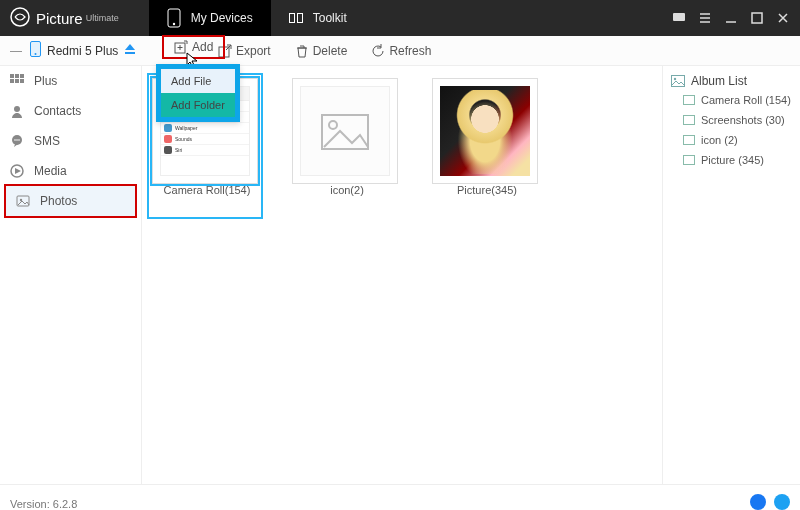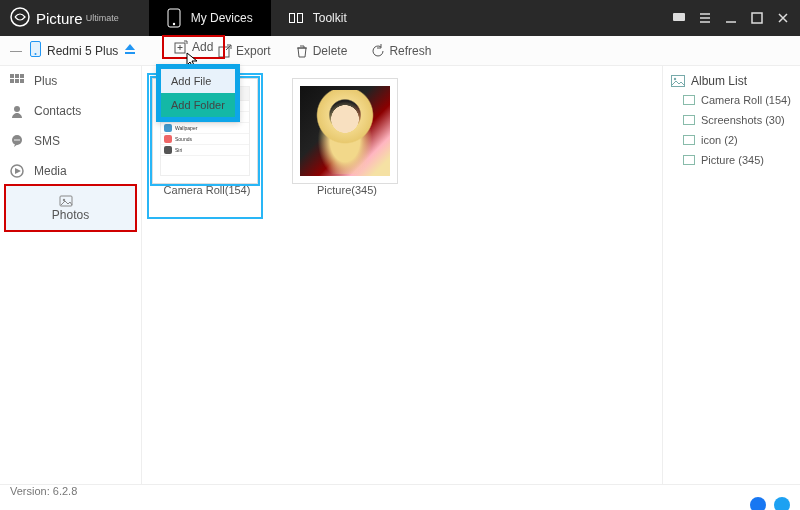--- a/index.html
+++ b/index.html
@@ -24,34 +24,34 @@
   .add-highlight { position: absolute; top: -1px; }
   .dropdown { position: absolute; top: 28px; left: 156px; width: 84px; background: #14b8a6; border: 5px solid #0ea5e9; box-shadow: 0 2px 6px rgba(0,0,0,0.15); z-index: 50; }
   .dropdown-item { padding: 6px 10px; font-size: 11px; color: #444; cursor: pointer; }
   .body-area { display: flex; height: calc(510px - 36px - 30px - 26px); position: relative; }
   .left-panel { width: 142px; background: #fff; border-right: 1px solid #eee; flex-shrink: 0; }
   .subbar-left { width: 142px; display: flex; align-items: center; }
   .subbar-right { display: flex; align-items: center; position: relative; height: 100%; flex: 1; }
   .side-item { display: flex; align-items: center; padding: 8px 10px; color: #555; cursor: pointer; }
   .side-item svg { margin-right: 10px; }
   .side-item.selected { background: #eef5fb; }
-  .side-highlight { border: 2px solid #d00000; margin: -2px 4px -2px 4px; flex-direction: column; }
+  .side-highlight { border: 2px solid #d00000; margin: -2px 4px -2px 4px; }
   .center-panel { flex: 1; position: relative; padding: 12px 10px; }
   .albums-row { display: flex; gap: 30px; }
   .album { width: 110px; text-align: center; cursor: pointer; }
   .album-frame { width: 106px; height: 106px; border: 1px solid #ddd; background: #fff; padding: 6px; display: flex; align-items: center; justify-content: center; position: relative; }
   .album.selected .album-frame { outline: 2px solid #29b6f6; }
   .album.selected .sel-border { position: absolute; border: 2px solid #29b6f6; left: -6px; top: -6px; right: -6px; bottom: -36px; pointer-events: none; }
   .album-label { font-size: 11px; color: #555; }
   .inner-thumb { width: 90px; height: 90px; border: 1px solid #eee; display: flex; align-items: center; justify-content: center; color: #bbb; background: #fcfcfc; }
   .right-panel { width: 138px; border-left: 1px solid #eee; flex-shrink: 0; padding-top: 6px; }
   .rp-title { display: flex; align-items: center; font-size: 12px; color: #444; padding: 2px 8px; }
   .rp-item { display: flex; align-items: center; font-size: 11px; color: #555; padding: 4px 8px 4px 20px; cursor: pointer; }
   .rp-item svg { margin-right: 6px; }
-  .statusbar { height: 26px; border-top: 1px solid #eee; display: flex; align-items: flex-start; padding: 0 10px; font-size: 11px; color: #777; flex-direction: column; }
+  .statusbar { height: 26px; border-top: 1px solid #eee; display: flex; align-items: flex-end; padding: 0 10px; font-size: 11px; color: #777; }
   .sb-right { margin-left: auto; display: flex; gap: 8px; }
   .social { width: 16px; height: 16px; border-radius: 50%; background: #1da1f2; display: inline-block; }
   .social.fb { background: #1877f2; }
   .cursor { position: absolute; }
   .iconbox { display: flex; gap: 2px; }
   .iconbox div { width: 6px; height: 10px; border: 1.5px solid #fff; }
   .mock-settings { width: 90px; height: 90px; border: 1px solid #eee; background: #fff; font-size: 5px; display: flex; flex-direction: column; }
   .ms-top { height: 14px; background: #f5f5f5; border-bottom: 1px solid #eee; }
   .ms-row { display: flex; align-items: center; padding: 1px 3px; border-bottom: 1px solid #f3f3f3; }
   .ms-ico { width: 8px; height: 8px; border-radius: 2px; margin-right: 3px; }
@@ -227,20 +227,32 @@
             <div class="ms-row"><div class="ms-ico" style="background:#4a90e2"></div>Display &amp; Brightness</div>
             <div class="ms-row"><div class="ms-ico" style="background:#49c"></div>Wallpaper</div>
             <div class="ms-row"><div class="ms-ico" style="background:#e66"></div>Sounds</div>
             <div class="ms-row"><div class="ms-ico" style="background:#555"></div>Siri</div>
           </div>
         </div>
         <div class="album-label">Camera Roll(154)</div>
       </div>
 
 
+      <div class="album">
+        <div class="album-frame">
+          <div class="inner-thumb">
+            <svg width="50" height="44" viewBox="0 0 50 44">
+                <rect x="2" y="6" width="46" height="34" fill="none" stroke="#bbb" stroke-width="2"></rect>
+                <circle cx="13" cy="16" r="4" fill="none" stroke="#bbb" stroke-width="2"></circle>
+                <path d="M4 38 L20 22 L32 34 L40 26 L48 38" fill="none" stroke="#bbb" stroke-width="2"></path>
+              </svg>
+          </div>
+        </div>
+        <div class="album-label">icon(2)</div>
+      </div>
 
       <div class="album">
         <div class="album-frame">
           <div class="pic-thumb">
             <div class="pic-hair"></div>
             <div class="pic-face"></div>
           </div>
         </div>
         <div class="album-label">Picture(345)</div>
       </div>

